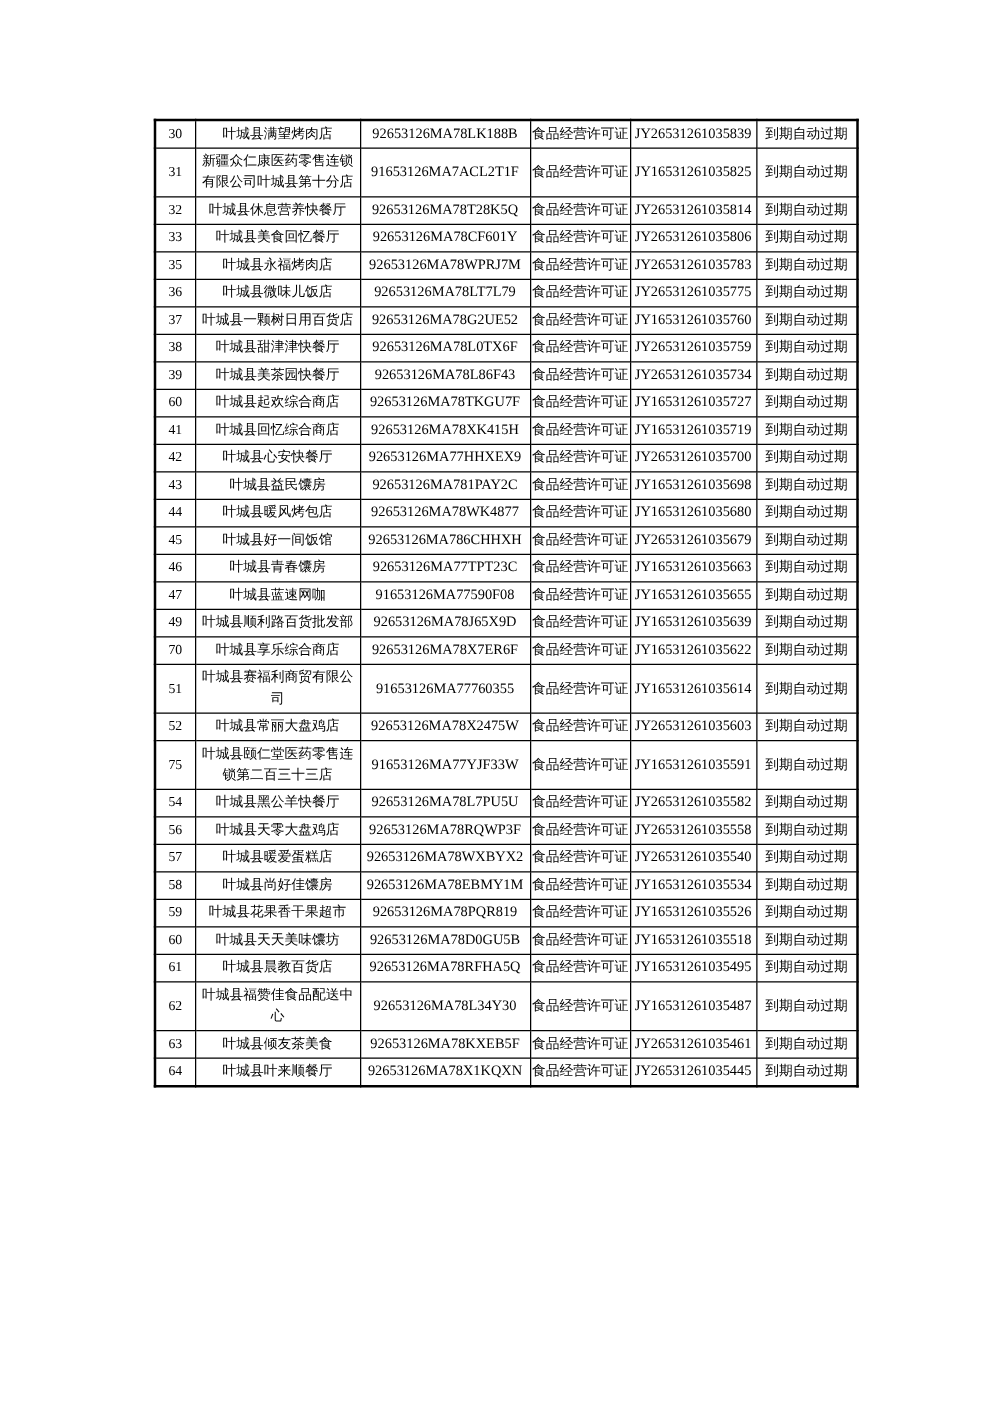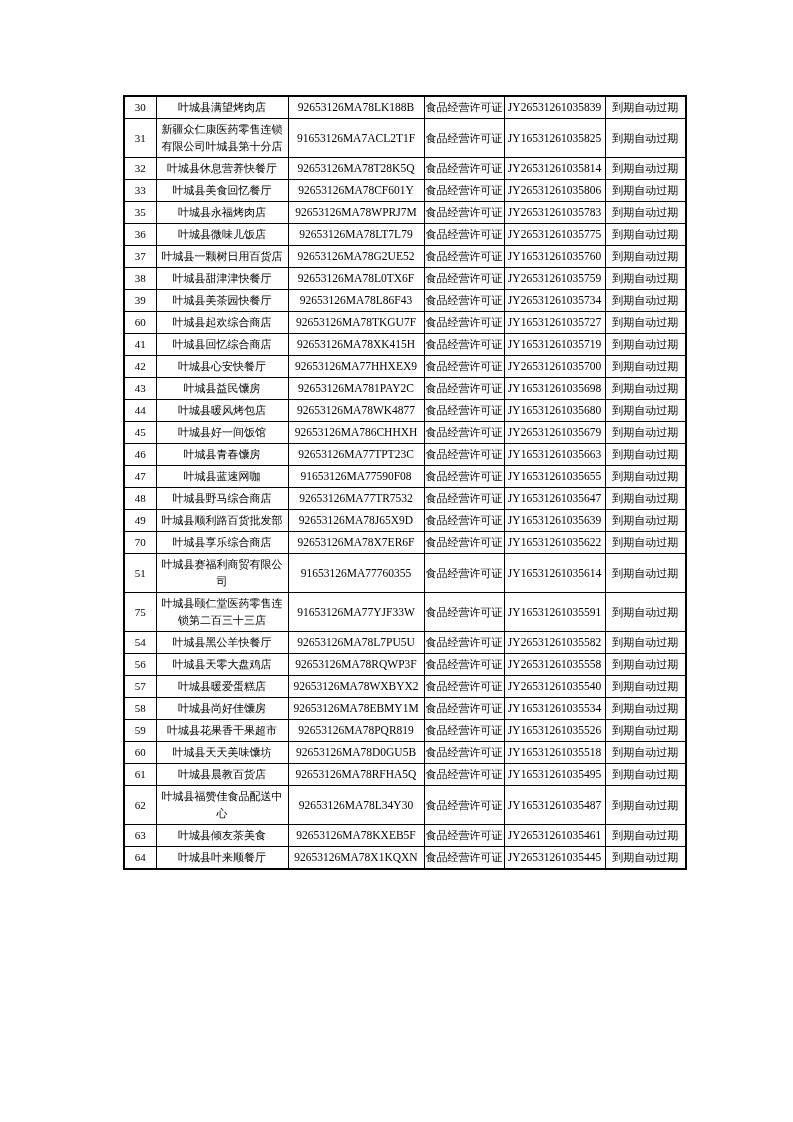--- a/index.html
+++ b/index.html
@@ -198,28 +198,20 @@
   </tr>
         <tr>
     <td class="c-no">47</td>
     <td class="c-name">叶城县蓝速网咖</td>
     <td class="c-code">91653126MA77590F08</td>
     <td class="c-type">食品经营许可证</td>
     <td class="c-lic">JY16531261035655</td>
     <td class="c-status">到期自动过期</td>
   </tr>
         <tr>
-    <td class="c-no">48</td>
-    <td class="c-name">叶城县野马综合商店</td>
-    <td class="c-code">92653126MA77TR7532</td>
-    <td class="c-type">食品经营许可证</td>
-    <td class="c-lic">JY16531261035647</td>
-    <td class="c-status">到期自动过期</td>
-  </tr>
-        <tr>
     <td class="c-no">49</td>
     <td class="c-name">叶城县顺利路百货批发部</td>
     <td class="c-code">92653126MA78J65X9D</td>
     <td class="c-type">食品经营许可证</td>
     <td class="c-lic">JY16531261035639</td>
     <td class="c-status">到期自动过期</td>
   </tr>
         <tr>
     <td class="c-no">70</td>
     <td class="c-name">叶城县享乐综合商店</td>
@@ -227,20 +219,28 @@
     <td class="c-type">食品经营许可证</td>
     <td class="c-lic">JY16531261035622</td>
     <td class="c-status">到期自动过期</td>
   </tr>
         <tr>
     <td class="c-no">51</td>
     <td class="c-name">叶城县赛福利商贸有限公司</td>
     <td class="c-code">91653126MA77760355</td>
     <td class="c-type">食品经营许可证</td>
     <td class="c-lic">JY16531261035614</td>
+    <td class="c-status">到期自动过期</td>
+  </tr>
+        <tr>
+    <td class="c-no">52</td>
+    <td class="c-name">叶城县常丽大盘鸡店</td>
+    <td class="c-code">92653126MA78X2475W</td>
+    <td class="c-type">食品经营许可证</td>
+    <td class="c-lic">JY26531261035603</td>
     <td class="c-status">到期自动过期</td>
   </tr>
         <tr>
     <td class="c-no">75</td>
     <td class="c-name">叶城县颐仁堂医药零售连锁第二百三十三店</td>
     <td class="c-code">91653126MA77YJF33W</td>
     <td class="c-type">食品经营许可证</td>
     <td class="c-lic">JY16531261035591</td>
     <td class="c-status">到期自动过期</td>
   </tr>

